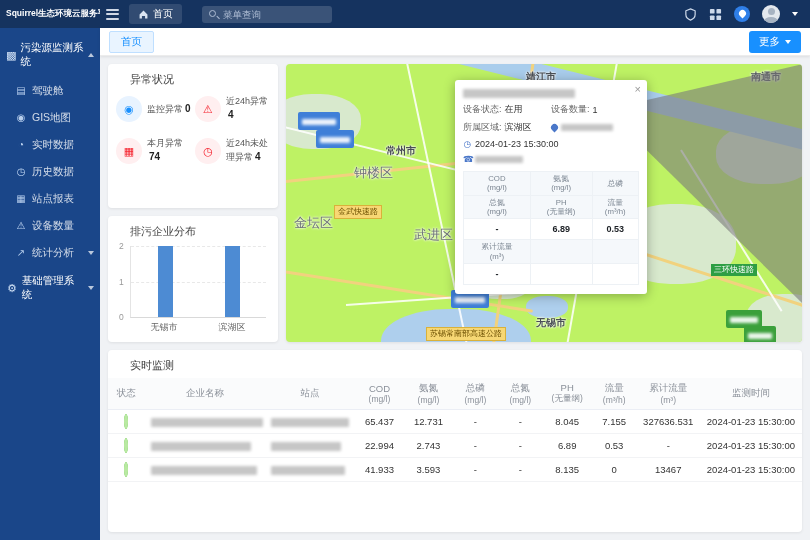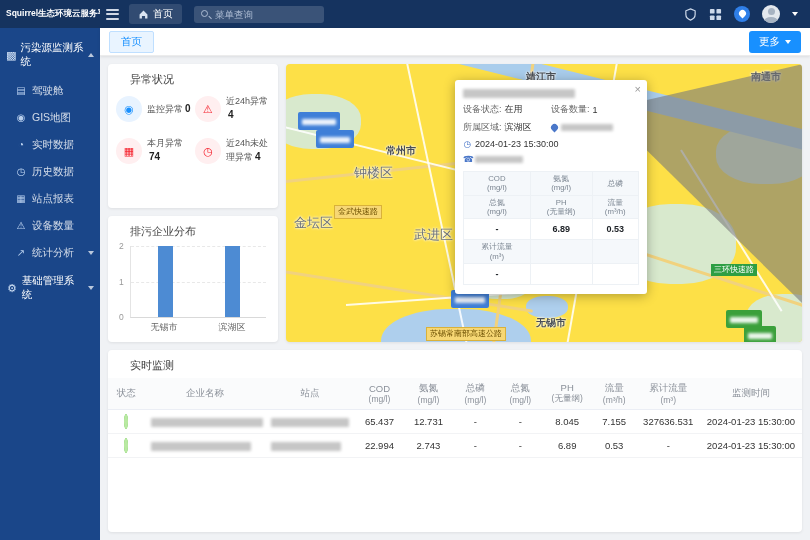--- a/index.html
+++ b/index.html
@@ -6,21 +6,21 @@
   html,body{width:810px;height:540px;overflow:hidden}
   body{font-family:"Liberation Sans","DejaVu Sans",sans-serif;background:#f0f2f5;font-size:11px}
   #app{width:810px;height:540px;display:flex;flex-direction:column}
 
   
   .topbar{height:28px;flex:0 0 28px;background:#15335f;display:flex;align-items:center;color:#fff}
   .logo{width:100px;flex:0 0 100px;font-size:8.5px;font-weight:bold;padding-left:6px;white-space:nowrap;overflow:hidden}
   .hamburger{margin:0 10px 0 6px;display:flex;flex-direction:column;gap:2.5px;cursor:pointer}
   .hamburger i{display:block;width:13px;height:2px;background:#cfd8e6;border-radius:1px}
   .home-chip{display:flex;align-items:center;gap:4px;background:rgba(255,255,255,.12);border-radius:3px;padding:3px 9px;font-size:10px;cursor:pointer}
-  .searchbox{position:relative;margin-left:12px}
+  .searchbox{position:relative;margin-left:20px}
   .searchbox input{width:130px;height:17px;background:rgba(255,255,255,.16);border:0;border-radius:3px;color:#fff;font-size:9.5px;padding:0 6px 0 21px;outline:none}
   .searchbox input::placeholder{color:#aebdd4}
   .mag{position:absolute;left:7px;top:4px;width:7px;height:7px;border:1.4px solid #aebdd4;border-radius:50%}
   .mag::after{content:"";position:absolute;left:6px;top:6px;width:4px;height:1.4px;background:#aebdd4;transform:rotate(45deg)}
   .spacer{flex:1}
   .top-icons{display:flex;align-items:center;gap:12px;padding-right:12px}
   .drop-badge{width:16px;height:16px;border-radius:50%;background:#2f7fe8;display:flex;align-items:center;justify-content:center}
   .drop{width:7px;height:7px;background:#fff;border-radius:50% 50% 50% 0;transform:rotate(-45deg);margin-top:-1px}
   .avatar{width:18px;height:18px;border-radius:50%;background:#e3e8ee;position:relative;overflow:hidden}
   .avatar::before{content:"";position:absolute;left:5.5px;top:3px;width:7px;height:7px;border-radius:50%;background:#a7b3c2}
@@ -62,21 +62,21 @@
   
   .chart-wrap{padding:2px 12px 8px 8px}
   .plot{position:relative;height:72px;margin-left:14px;border-left:1px solid #e4e4e4;border-bottom:1px solid #d9d9d9}
   .gline{position:absolute;left:0;right:0;border-top:1px dashed #e8e8e8}
   .ytick{position:absolute;left:-12px;font-size:8.5px;color:#999;transform:translateY(-50%)}
   .bar{position:absolute;bottom:0;width:15px;background:#4d8bd3}
   .xlabels{display:flex;margin-left:14px;margin-top:3px}
   .xlabels span{width:50%;text-align:center;font-size:9px;color:#666}
 
   
-  .map-card{flex:1;position:relative;overflow:hidden;border-radius:4px;background:#fde047;box-shadow:0 1px 3px rgba(0,0,0,.08)}
+  .map-card{flex:1;position:relative;overflow:hidden;border-radius:4px;background:#bef264;box-shadow:0 1px 3px rgba(0,0,0,.08)}
   .layer{position:absolute}
   .green{background:#d8e9cd;border-radius:45%}
   .water{background:#aecfed;border-radius:45%}
   .river{background:#a9cdec;border-radius:10px;transform-origin:left center}
   .road-y{height:3px;background:#f1d27e;border-radius:2px;transform-origin:left center}
   .road-w{height:2px;background:rgba(255,255,255,.85);transform-origin:left center}
   .city-label{position:absolute;font-size:10px;color:#4a4f55;font-weight:bold;text-shadow:0 0 2px #fff,0 0 3px #fff;white-space:nowrap}
   .dist-label{position:absolute;font-size:13px;color:#6b7076;text-shadow:0 0 2px #fff,0 0 3px #fff;white-space:nowrap}
   .pill{position:absolute;font-size:8px;padding:1px 3px;border-radius:0;white-space:nowrap;line-height:1.2}
   .pill.yellow{background:#f7d774;border:1px solid #d9b13a;color:#6b4e00}
@@ -414,20 +414,33 @@
                 <td class="l"><span class="blur" style="width:70px;height:9px"></span></td>
                 <td>22.994</td>
                   <td>2.743</td>
                 <td>-</td>
                   <td>-</td>
                 <td>6.89</td>
                   <td>0.53</td>
                 <td>-</td>
                   <td>2024-01-23 15:30:00</td>
               </tr>
+              <tr>
+                <td><span class="dot"></span></td>
+                <td class="l"><span class="blur" style="width:106px;height:9px"></span></td>
+                <td class="l"><span class="blur" style="width:74px;height:9px"></span></td>
+                <td>41.933</td>
+                  <td>3.593</td>
+                <td>-</td>
+                  <td>-</td>
+                <td>8.135</td>
+                  <td>0</td>
+                <td>13467</td>
+                  <td>2024-01-23 15:30:00</td>
+              </tr>
             </tbody>
           </table>
         </div>
 
       </div>
     </div>
   </div>
 </div>
 
 </body></html>

